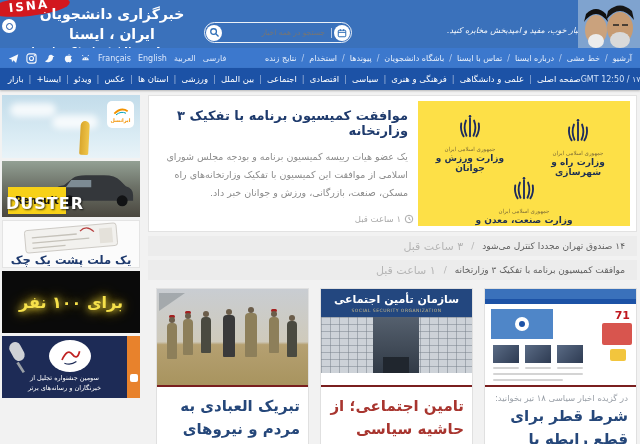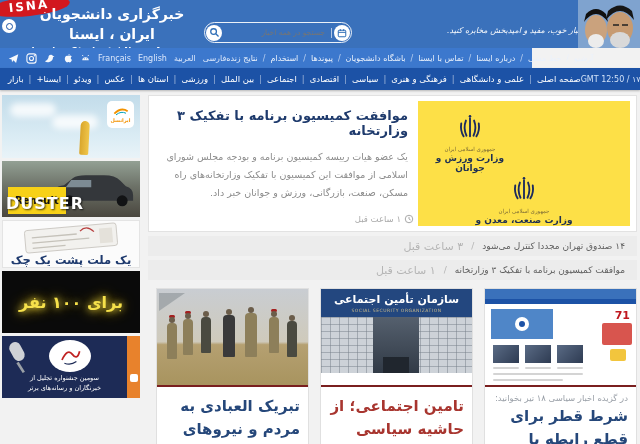--- a/index.html
+++ b/index.html
@@ -22,21 +22,21 @@
   .search-circle, .cal-circle { width:16px; height:16px; background:#fff; border-radius:50%;
     display:flex; align-items:center; justify-content:center; flex:0 0 auto; cursor:pointer; }
   .search input { flex:1; background:transparent; border:0; outline:none; color:#dbe7f7;
     font-size:7.5px; text-align:right; direction:rtl; padding:0 4px; font-family:"DejaVu Sans",sans-serif; }
   .search .vdiv { width:1px; height:10px; background:rgba(255,255,255,.6); margin:0 2px; }
   .quote { position:absolute; top:26px; left:447px; width:145px; color:#fff; font-size:8px;
     direction:rtl; text-align:left; opacity:.95; font-style:italic; }
   .leaders { position:absolute; top:0; right:0; width:62px; height:48px; overflow:hidden; }
 
   
-  .nav1 { position:absolute; top:48px; left:0; width:532px; height:20px; background:#3c78cd;
+  .nav1 { position:absolute; top:48px; left:0; width:640px; height:20px; background:#3c78cd;
     display:flex; align-items:center; justify-content:space-between; padding:0 8px; }
   .nav1-left { display:flex; align-items:center; gap:7px; direction:ltr; }
   .soc { width:11px; height:11px; display:inline-flex; cursor:pointer; opacity:.95; }
   .lang { color:#dbe7fb; font-size:8px; cursor:pointer; }
   .lang.fa { direction:rtl; }
   .nav1-right { display:flex; direction:rtl; align-items:center; color:#eaf1fc; font-size:8px; }
   .nav1-right .lnk { cursor:pointer; white-space:nowrap; }
   .nav1-right .lnk + .lnk::before { content:"/"; margin:0 5px; opacity:.7; cursor:default; }
 
   .nav2 { position:absolute; top:68px; left:0; width:640px; height:22px; background:#1c52a6;
@@ -358,20 +358,34 @@
                 <path d="M24 9 V40"></path>
                 <path d="M17 13 Q12 26 18 39"></path>
                 <path d="M31 13 Q36 26 30 39"></path>
                 <path d="M9 18 Q7 30 13 40"></path>
                 <path d="M39 18 Q41 30 35 40"></path>
               </g>
               <circle cx="24" cy="5.5" r="2.2" fill="#1c2b5e"></circle>
             </svg>
           <div class="country">جمهوری اسلامی ایران</div>
           <div class="ministry">وزارت ورزش و جوانان</div>
+        </div>
+        <div class="logo-blk lb2">
+          <svg width="28" height="28" viewBox="0 0 48 48">
+              <g fill="none" stroke="#1c2b5e" stroke-width="3.2" stroke-linecap="round">
+                <path d="M24 9 V40"></path>
+                <path d="M17 13 Q12 26 18 39"></path>
+                <path d="M31 13 Q36 26 30 39"></path>
+                <path d="M9 18 Q7 30 13 40"></path>
+                <path d="M39 18 Q41 30 35 40"></path>
+              </g>
+              <circle cx="24" cy="5.5" r="2.2" fill="#1c2b5e"></circle>
+            </svg>
+          <div class="country">جمهوری اسلامی ایران</div>
+          <div class="ministry">وزارت راه و شهرسازی</div>
         </div>
         <div class="logo-blk lb3">
           <svg width="28" height="28" viewBox="0 0 48 48">
               <g fill="none" stroke="#1c2b5e" stroke-width="3.2" stroke-linecap="round">
                 <path d="M24 9 V40"></path>
                 <path d="M17 13 Q12 26 18 39"></path>
                 <path d="M31 13 Q36 26 30 39"></path>
                 <path d="M9 18 Q7 30 13 40"></path>
                 <path d="M39 18 Q41 30 35 40"></path>
               </g>

